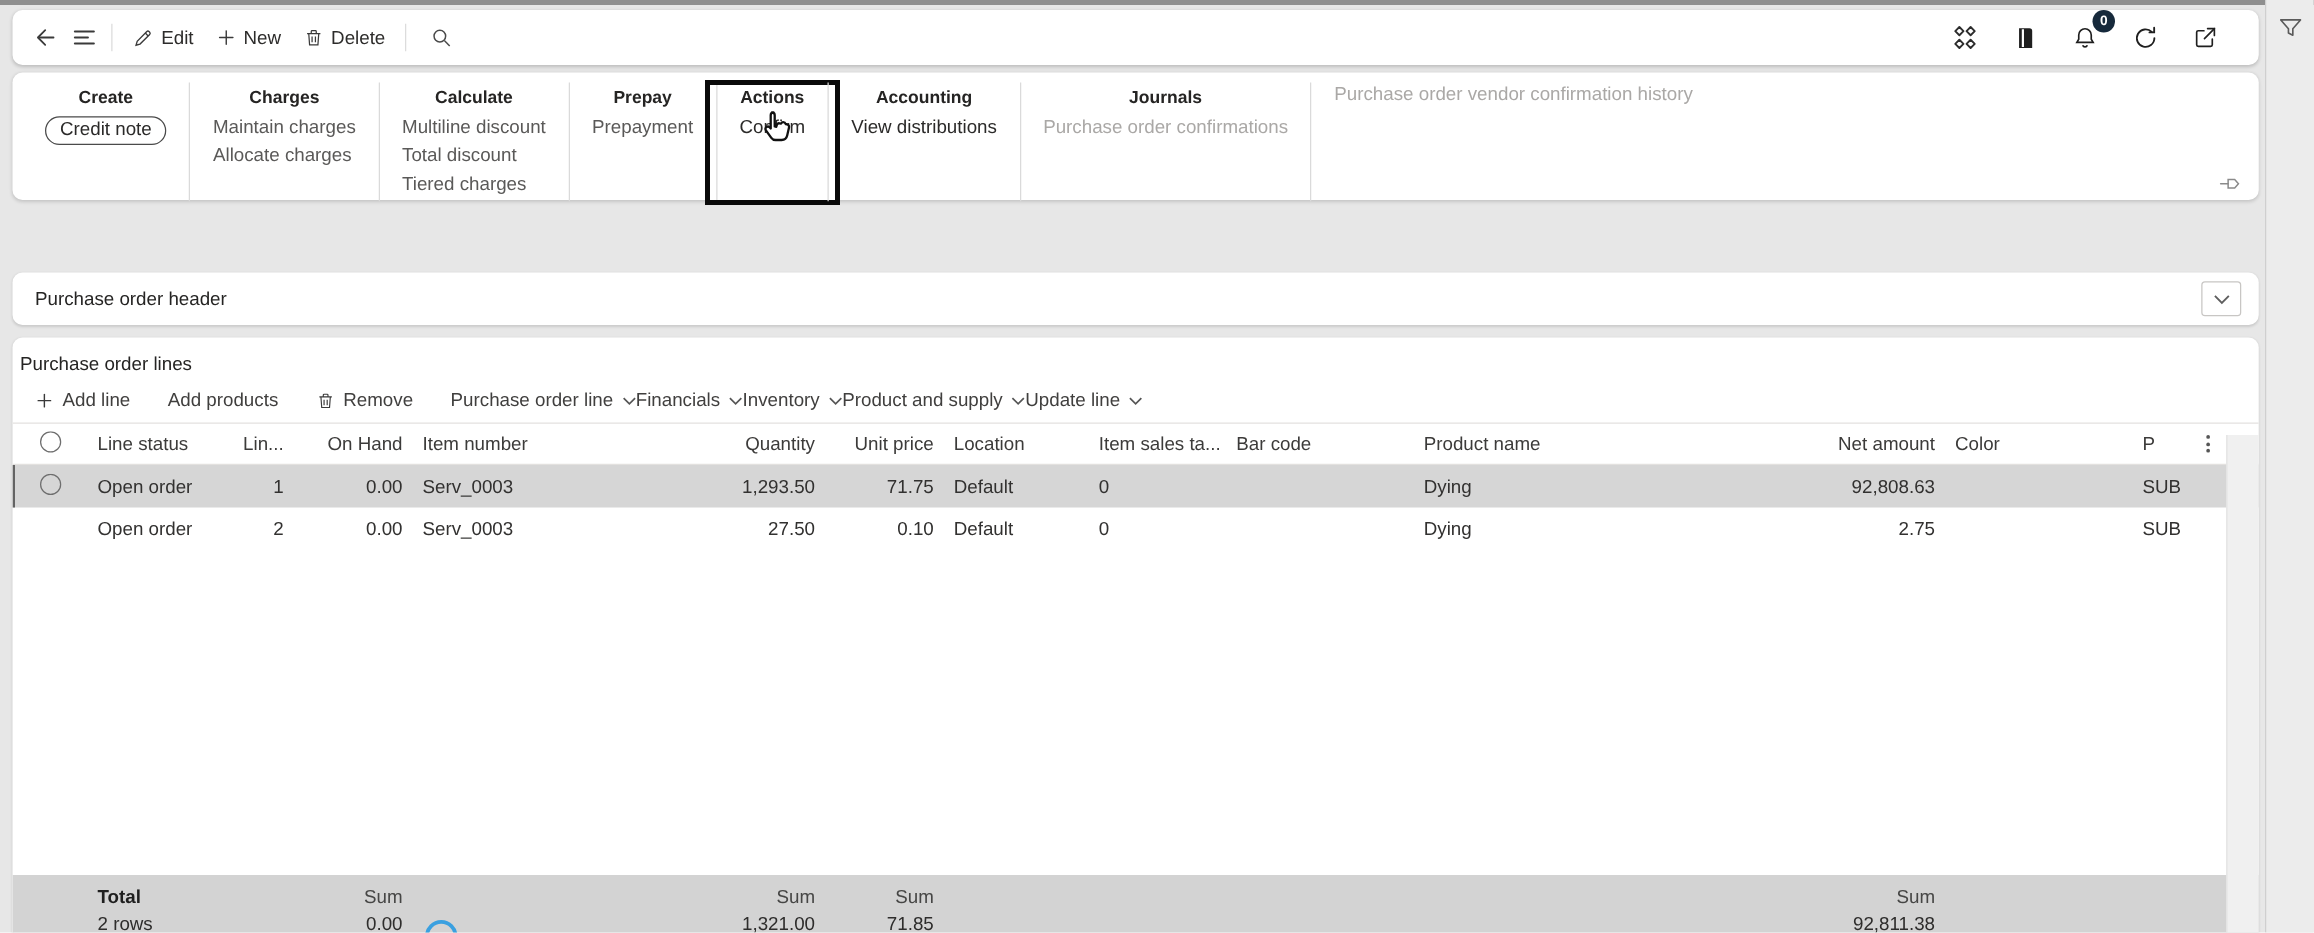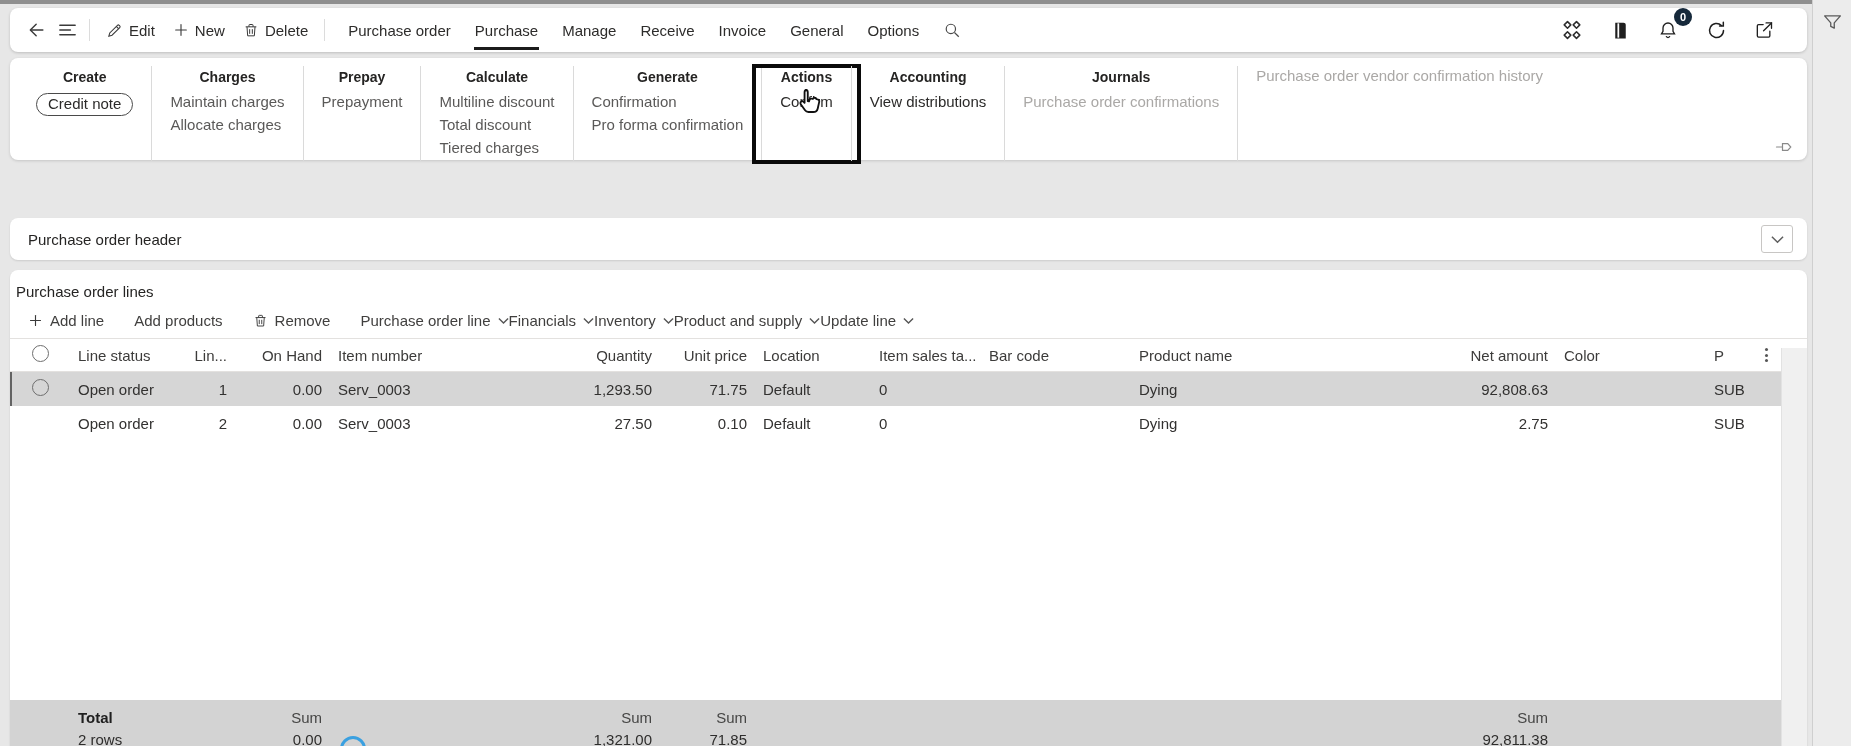--- a/index.html
+++ b/index.html
@@ -145,29 +145,20 @@
           <svg width="16" height="17" viewBox="0 0 24 24" fill="none" stroke="#3a3a3a" stroke-width="1.5">
             <path d="M4 6.5h16"></path>
             <path d="M9 6.5V4a1 1 0 011-1h4a1 1 0 011 1v2.5"></path>
             <path d="M6 6.5L7 20h10l1-13.5"></path>
             <path d="M10 10v7M14 10v7"></path>
           </svg>
         </span>
       <span>Delete</span>
     </button>
     <span class="vsep"></span>
-    <nav id="tabs">
-        <span class="tab">Purchase order</span>
-        <span class="tab active">Purchase</span>
-        <span class="tab">Manage</span>
-        <span class="tab">Receive</span>
-        <span class="tab">Invoice</span>
-        <span class="tab">General</span>
-        <span class="tab">Options</span>
-      </nav>
     <span class="icon-btn" style="margin-left:6px;">
       <svg width="18" height="18" viewBox="0 0 24 24" fill="none" stroke="#4a4a4a" stroke-width="1.6">
           <circle cx="10.5" cy="10.5" r="6.2"></circle>
           <path d="M15.3 15.3L21 21"></path>
         </svg>
     </span>
   </div>
   <div class="right">
     <span class="icon-btn">
       <svg width="24" height="24" viewBox="0 0 24 24" fill="none" stroke="#2d2d2d" stroke-width="1.5" stroke-linejoin="round">
@@ -211,33 +202,28 @@
       <div class="rgroup">
         <div class="rtitle">Create</div>
         <div class="ritem strong"><span class="pill">Credit note</span></div>
       </div>
       <div class="rgroup">
         <div class="rtitle">Charges</div>
         <div class="ritem">Maintain charges</div>
         <div class="ritem">Allocate charges</div>
       </div>
       <div class="rgroup">
-        <div class="rtitle">Prepay</div>
-        <div class="ritem">Prepayment</div>
-      </div>
-      <div class="rgroup">
         <div class="rtitle">Calculate</div>
         <div class="ritem">Multiline discount</div>
         <div class="ritem">Total discount</div>
         <div class="ritem">Tiered charges</div>
       </div>
       <div class="rgroup">
-        <div class="rtitle">Generate</div>
-        <div class="ritem">Confirmation</div>
-        <div class="ritem">Pro forma confirmation</div>
+        <div class="rtitle">Prepay</div>
+        <div class="ritem">Prepayment</div>
       </div>
       <div class="rgroup highlighted">
         <div class="rtitle">Actions</div>
         <div class="ritem strong">Confirm</div>
         <div class="hbox"></div>
         <span class="hand-cursor">
           <svg width="30" height="32" viewBox="0 0 24 26">
             <path d="M9.2 1.6c1 0 1.8.8 1.8 1.8v7.3l1 .2.4-1.2c.2-.8 1-1.2 1.8-1l.9.2c.2-.6.8-1 1.4-1 .8 0 1.4.5 1.6 1.2l.9.2c.9.2 1.5 1.1 1.3 2l-1.2 5.3c-.4 1.7-1.9 2.9-3.6 2.9h-3.9c-1.1 0-2.2-.5-2.8-1.4l-3.5-4.9c-.5-.7-.4-1.6.3-2.1.6-.5 1.5-.4 2 .1l.8.8V3.4c0-1 .8-1.8 1.8-1.8z" fill="#fff" stroke="#111" stroke-width="1.5" stroke-linejoin="round"></path>
           </svg>
         </span>

